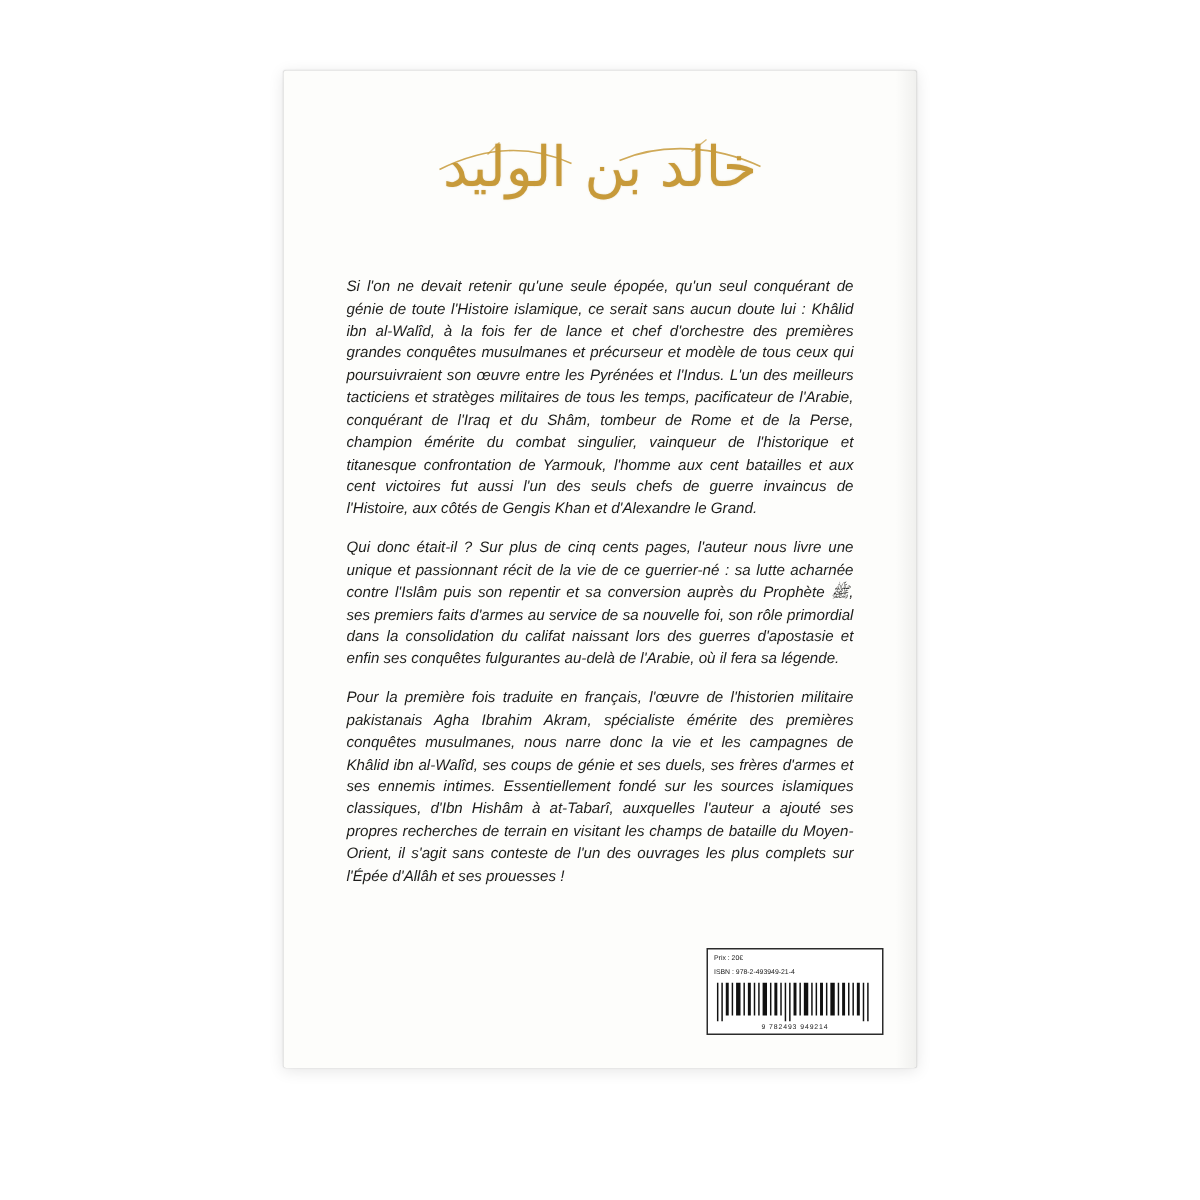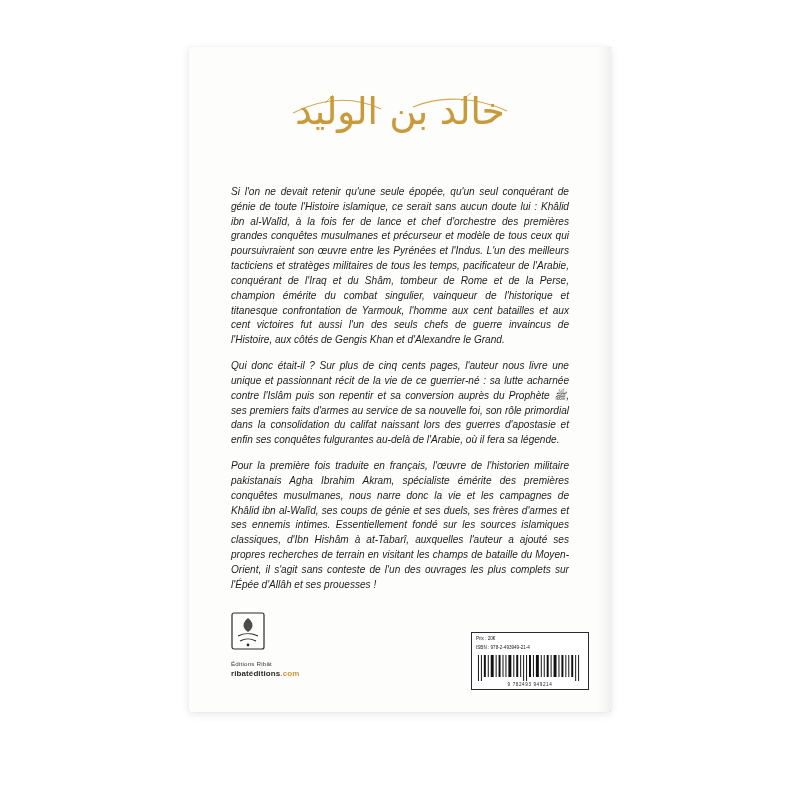--- a/index.html
+++ b/index.html
@@ -166,31 +166,20 @@
     </svg>
 
     <div id="title-calligraphy">خالد بن الوليد</div>
 
     <div id="blurb">
       <p>Si l'on ne devait retenir qu'une seule épopée, qu'un seul conquérant de génie de toute l'Histoire islamique, ce serait sans aucun doute lui : Khâlid ibn al-Walîd, à la fois fer de lance et chef d'orchestre des premières grandes conquêtes musulmanes et précurseur et modèle de tous ceux qui poursuivraient son œuvre entre les Pyrénées et l'Indus. L'un des meilleurs tacticiens et stratèges militaires de tous les temps, pacificateur de l'Arabie, conquérant de l'Iraq et du Shâm, tombeur de Rome et de la Perse, champion émérite du combat singulier, vainqueur de l'historique et titanesque confrontation de Yarmouk, l'homme aux cent batailles et aux cent victoires fut aussi l'un des seuls chefs de guerre invaincus de l'Histoire, aux côtés de Gengis Khan et d'Alexandre le Grand.</p>
       <p>Qui donc était-il ? Sur plus de cinq cents pages, l'auteur nous livre une unique et passionnant récit de la vie de ce guerrier-né : sa lutte acharnée contre l'Islâm puis son repentir et sa conversion auprès du Prophète ﷺ, ses premiers faits d'armes au service de sa nouvelle foi, son rôle primordial dans la consolidation du califat naissant lors des guerres d'apostasie et enfin ses conquêtes fulgurantes au-delà de l'Arabie, où il fera sa légende.</p>
       <p>Pour la première fois traduite en français, l'œuvre de l'historien militaire pakistanais Agha Ibrahim Akram, spécialiste émérite des premières conquêtes musulmanes, nous narre donc la vie et les campagnes de Khâlid ibn al-Walîd, ses coups de génie et ses duels, ses frères d'armes et ses ennemis intimes. Essentiellement fondé sur les sources islamiques classiques, d'Ibn Hishâm à at-Tabarî, auxquelles l'auteur a ajouté ses propres recherches de terrain en visitant les champs de bataille du Moyen-Orient, il s'agit sans conteste de l'un des ouvrages les plus complets sur l'Épée d'Allâh et ses prouesses !</p>
     </div>
 
-    <div id="publisher">
-      <svg id="logo-mark" viewBox="0 0 34 38">
-        <rect x="1" y="1" width="32" height="36" rx="2" fill="none" stroke="#2b2b2b" stroke-width="1.2"></rect>
-        <path d="M17 6 C 11 11, 11 16, 17 20 C 23 16, 23 11, 17 6 Z" fill="#2b2b2b" opacity="0.85"></path>
-        <path d="M7 24 C 13 21, 21 21, 27 24" stroke="#2b2b2b" stroke-width="1.1" fill="none"></path>
-        <path d="M9 29 C 15 26, 19 26, 25 29" stroke="#2b2b2b" stroke-width="1.1" fill="none"></path>
-        <circle cx="17" cy="33" r="1.4" fill="#2b2b2b"></circle>
-      </svg>
-      <div id="publisher-name">Éditions Ribât</div>
-      <div id="publisher-site"><span>ribatéditions</span><span class="dotcom">.com</span></div>
-    </div>
 
     <div id="barcode-block">
       <div id="barcode-meta">Prix : 20€</div>
       <div id="barcode-meta2" style="font-size:4.6px;color:#1a1a1a;line-height:1.5;margin-bottom:3px;">ISBN : 978-2-493949-21-4</div>
       <svg id="barcode-bars" viewBox="0 0 110 26" preserveAspectRatio="none">
         <g fill="#111111">
           <rect x="2" y="0" width="1" height="26"></rect>
           <rect x="5" y="0" width="1" height="26"></rect>
           <rect x="8" y="0" width="2" height="22"></rect>
           <rect x="12" y="0" width="1" height="22"></rect>

